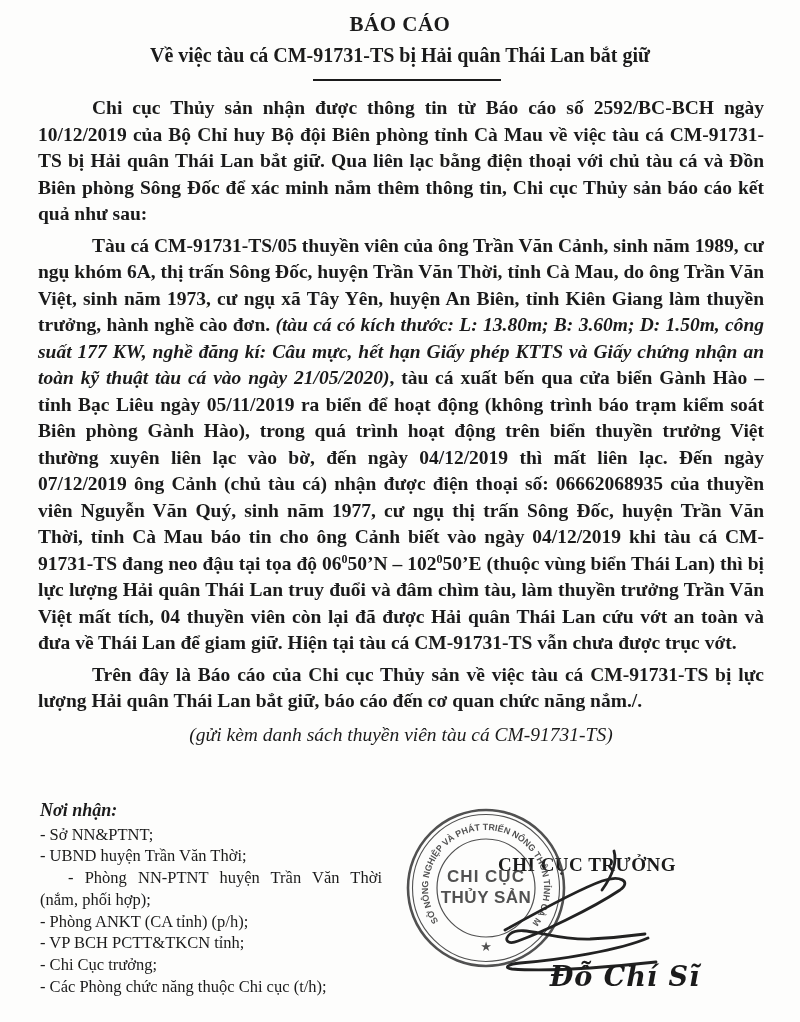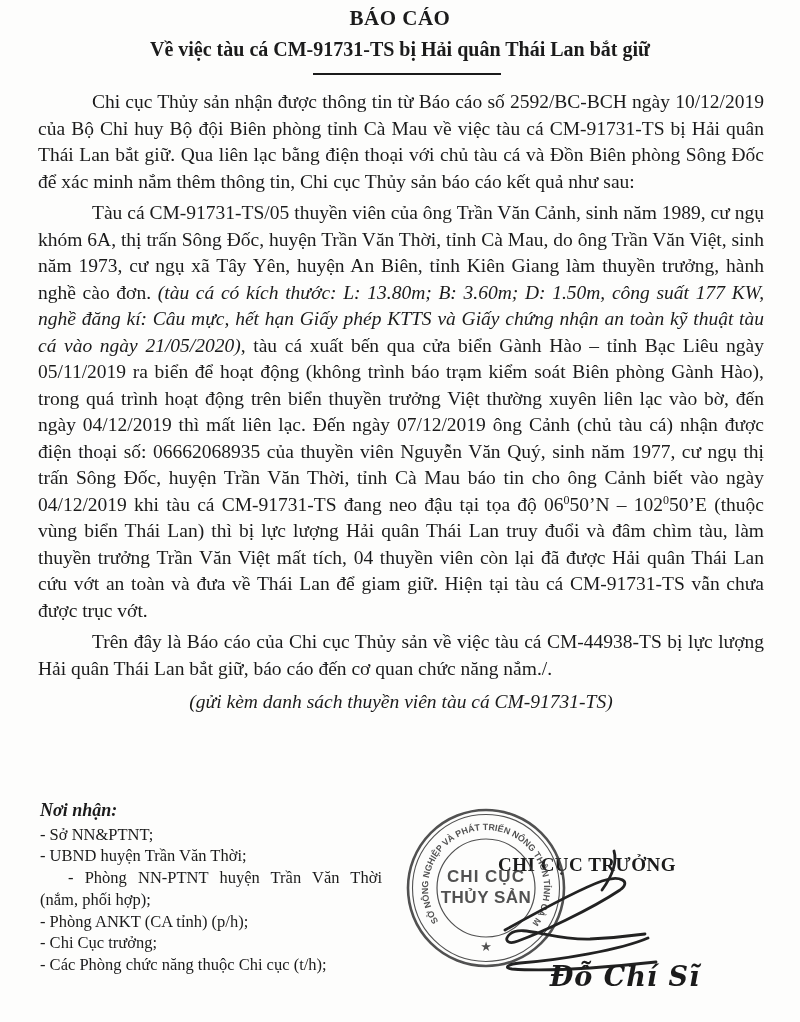--- a/index.html
+++ b/index.html
@@ -8,21 +8,21 @@
     width: 800px;
     height: 1022px;
     margin: 0 auto;
     background: #fdfdfc;
     color: #1b1b1b;
     font-family: "Liberation Serif", "DejaVu Serif", serif;
     overflow: hidden;
   }
   .doc-title {
     text-align: center;
-    padding-top: 6px;
+    padding-top: 12px;
     font-weight: bold;
     font-size: 21px;
     letter-spacing: 0.5px;
   }
   .doc-subtitle {
     text-align: center;
     font-weight: bold;
     font-size: 20px;
     margin-top: 7px;
   }
@@ -30,20 +30,21 @@
     border-bottom: 2px solid #1b1b1b;
     padding-bottom: 13px;
   }
   .body-text { margin: 28px 36px 0 38px; }
   .doc-para {
     margin: 16px 0 0 0;
     text-align: justify;
     text-indent: 54px;
     font-size: 19.5px;
     line-height: 26.5px;
+    font-weight: bold;
   }
   .doc-para + .doc-para { margin-top: 5px; }
   .it { font-style: italic; }
   sup.deg { font-size: 12px; line-height: 0; vertical-align: super; }
   .attachment-note {
     margin: 7px 0 0 0;
     text-align: center;
     font-style: italic;
     font-size: 19.5px;
     line-height: 26px;
@@ -125,32 +126,33 @@
 
   <div class="doc-title">BÁO CÁO</div>
 
   <div class="doc-subtitle"><span>Về việc tàu cá CM-</span><span class="subtitle-underline">91731-TS bị Hải quân</span><span> Thái Lan bắt giữ</span></div>
 
   <div class="body-text">
     <p class="doc-para">Chi cục Thủy sản nhận được thông tin từ Báo cáo số 2592/BC-BCH ngày 10/12/2019 của Bộ Chỉ huy Bộ đội Biên phòng tỉnh Cà Mau về việc tàu cá CM-91731-TS bị Hải quân Thái Lan bắt giữ. Qua liên lạc bằng điện thoại với chủ tàu cá và Đồn Biên phòng Sông Đốc để xác minh nắm thêm thông tin, Chi cục Thủy sản báo cáo kết quả như sau:</p>
 
     <p class="doc-para"><span>Tàu cá CM-91731-TS/05 thuyền viên của ông Trần Văn Cảnh, sinh năm 1989, cư ngụ khóm 6A, thị trấn Sông Đốc, huyện Trần Văn Thời, tỉnh Cà Mau, do ông Trần Văn Việt, sinh năm 1973, cư ngụ xã Tây Yên, huyện An Biên, tỉnh Kiên Giang làm thuyền trưởng, hành nghề cào đơn. </span><span class="it">(tàu cá có kích thước: L: 13.80m; B: 3.60m; D: 1.50m, công suất 177 KW, nghề đăng kí: Câu mực, hết hạn Giấy phép KTTS và Giấy chứng nhận an toàn kỹ thuật tàu cá vào ngày 21/05/2020)</span><span>, tàu cá xuất bến qua cửa biển Gành Hào – tỉnh Bạc Liêu ngày 05/11/2019 ra biển để hoạt động (không trình báo trạm kiểm soát Biên phòng Gành Hào), trong quá trình hoạt động trên biển thuyền trưởng Việt thường xuyên liên lạc vào bờ, đến ngày 04/12/2019 thì mất liên lạc. Đến ngày 07/12/2019 ông Cảnh (chủ tàu cá) nhận được điện thoại số: 06662068935 của thuyền viên Nguyễn Văn Quý, sinh năm 1977, cư ngụ thị trấn Sông Đốc, huyện Trần Văn Thời, tỉnh Cà Mau báo tin cho ông Cảnh biết vào ngày 04/12/2019 khi tàu cá CM-91731-TS đang neo đậu tại tọa độ 06</span><sup class="deg">0</sup><span>50’N – 102</span><sup class="deg">0</sup><span>50’E (thuộc vùng biển Thái Lan) thì bị lực lượng Hải quân Thái Lan truy đuổi và đâm chìm tàu, làm thuyền trưởng Trần Văn Việt mất tích, 04 thuyền viên còn lại đã được Hải quân Thái Lan cứu vớt an toàn và đưa về Thái Lan để giam giữ. Hiện tại tàu cá CM-91731-TS vẫn chưa được trục vớt.</span></p>
 
-    <p class="doc-para">Trên đây là Báo cáo của Chi cục Thủy sản về việc tàu cá CM-44938-TS bị lực lượng Hải quân Thái Lan bắt giữ, báo cáo đến cơ quan chức năng nắm./.</p>
+    <p class="doc-para">Trên đây là Báo cáo của Chi cục Thủy sản về việc tàu cá CM-91731-TS bị lực lượng Hải quân Thái Lan bắt giữ, báo cáo đến cơ quan chức năng nắm./.</p>
 
     <p class="attachment-note">(gửi kèm danh sách thuyền viên tàu cá CM-91731-TS)</p>
   </div>
 
   <div class="recipients">
     <div class="recipients-header">Nơi nhận:</div>
     <div class="recipient-line">- Sở NN&amp;PTNT;</div>
     <div class="recipient-line">- UBND huyện Trần Văn Thời;</div>
     <div class="recipient-line stretch">- Phòng NN-PTNT huyện Trần Văn Thời</div>
     <div class="recipient-line">(nắm, phối hợp);</div>
     <div class="recipient-line">- Phòng ANKT (CA tỉnh) (p/h);</div>
+    <div class="recipient-line">- VP BCH PCTT&amp;TKCN tỉnh;</div>
     <div class="recipient-line">- Chi Cục trưởng;</div>
     <div class="recipient-line">- Các Phòng chức năng thuộc Chi cục (t/h);</div>
   </div>
 
   <div class="sig-title">CHI CỤC TRƯỞNG</div>
 
   <svg class="stamp" viewBox="0 0 164 164" aria-hidden="true">
     <circle class="ring" cx="82" cy="82" r="78" stroke-width="2.6"></circle>
     <circle class="ring" cx="82" cy="82" r="73.5" stroke-width="1.1"></circle>
     <circle class="ring" cx="82" cy="82" r="49" stroke-width="1.2"></circle>

